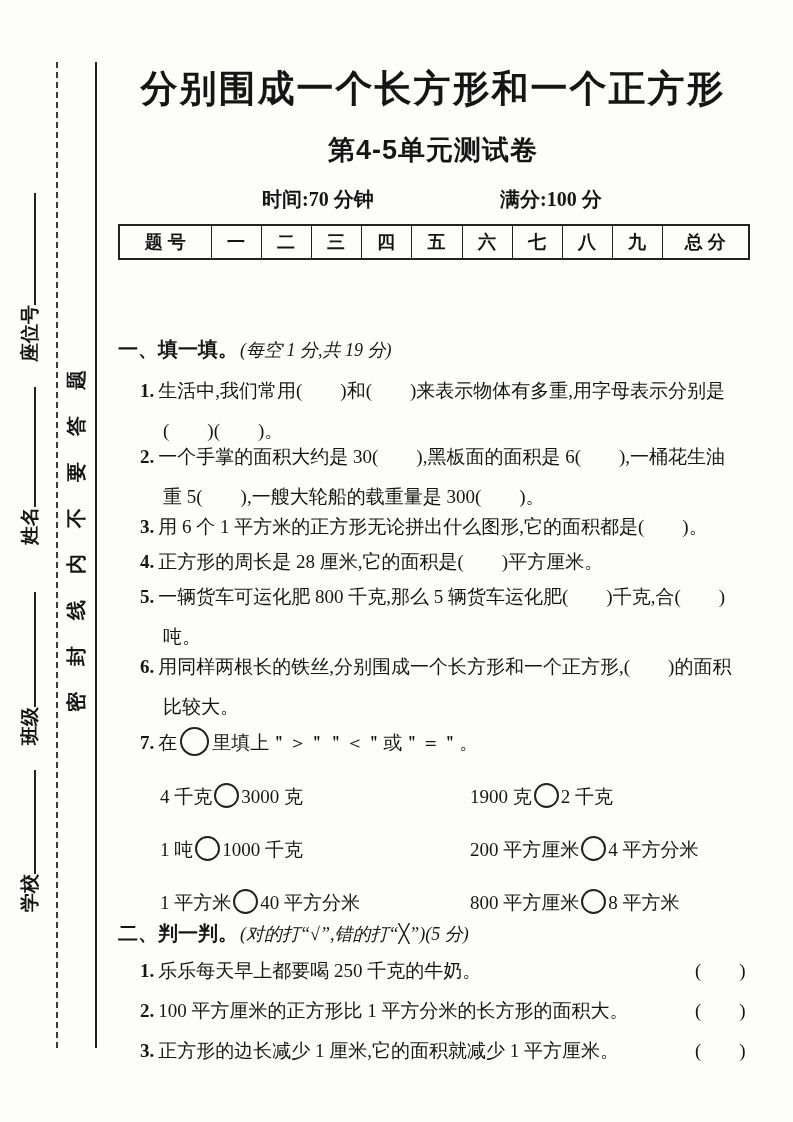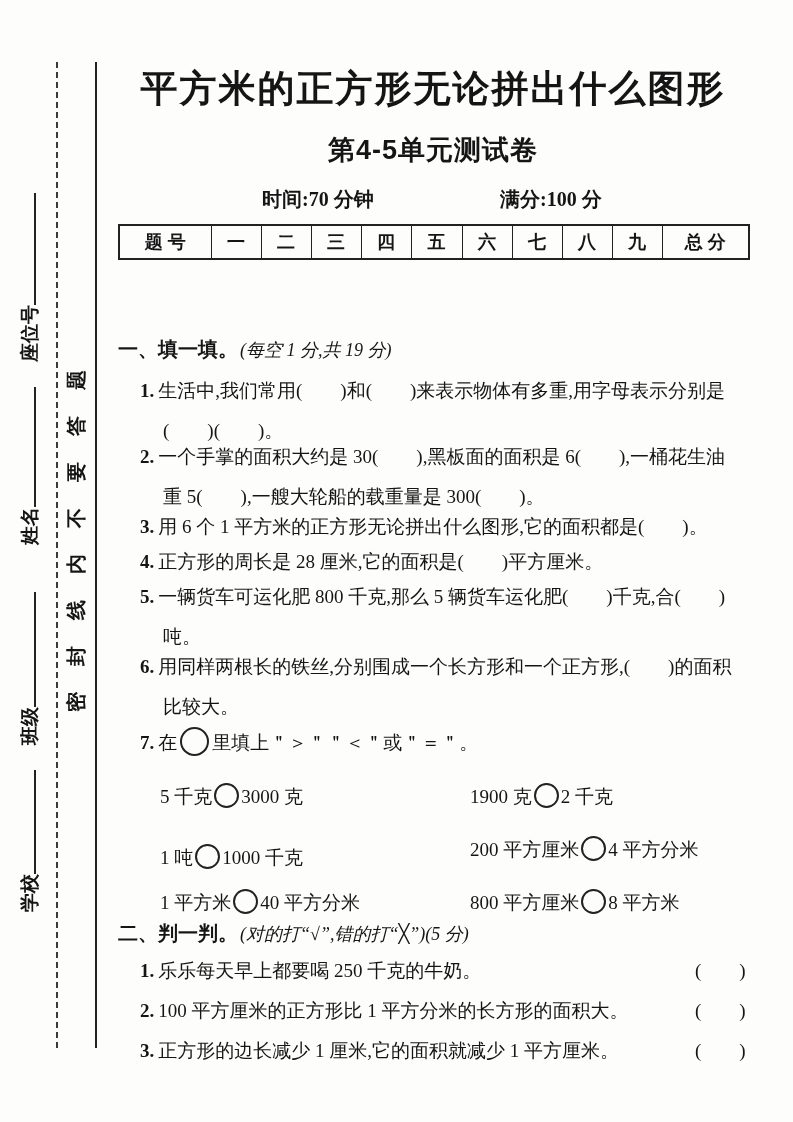--- a/index.html
+++ b/index.html
@@ -50,21 +50,21 @@
 <div class="rot vfield" style="top:745px;width:158px;">
   <span>班级</span><span class="fill-line" style="width:115px;"></span>
 </div>
 <div class="rot vfield" style="top:545px;width:160px;">
   <span>姓名</span><span class="fill-line" style="width:120px;"></span>
 </div>
 <div class="rot vfield" style="top:362px;width:172px;">
   <span>座位号</span><span class="fill-line" style="width:112px;"></span>
 </div>
 
-<div class="title">平方米的正方形无论拼出什么图形</div>
+<div class="title">分别围成一个长方形和一个正方形</div>
 <div class="subtitle">第4-5单元测试卷</div>
 <span class="meta" style="left:262px;top:186px;">时间:70 分钟</span>
 <span class="meta" style="left:500px;top:186px;">满分:100 分</span>
 
 <table class="score">
   <colgroup>
     <col style="width:92px;">
       <col style="width:50px;">
       <col style="width:50px;">
       <col style="width:50px;">
@@ -131,27 +131,27 @@
 </div>
 <div class="line" style="left:163px;top:694px;text-align:right;">
   <span>比较大。</span>
 </div>
 
 <div class="line" style="left:140px;top:727px;">
   <span class="num">7.</span><span>在</span><span class="circle big"></span><span>里填上＂＞＂＂＜＂或＂＝＂。</span>
 </div>
 
 <div class="line" style="left:160px;top:783px;">
-  <span>5 千克</span><span class="circle"></span><span>3000 克</span>
+  <span>4 千克</span><span class="circle"></span><span>3000 克</span>
 </div>
 <div class="line" style="left:470px;top:783px;">
   <span>1900 克</span><span class="circle"></span><span>2 千克</span>
 </div>
 
-<div class="line" style="left:160px;top:836px;margin-top:8px;">
+<div class="line" style="left:160px;top:836px;">
   <span>1 吨</span><span class="circle"></span><span>1000 千克</span>
 </div>
 <div class="line" style="left:470px;top:836px;">
   <span>200 平方厘米</span><span class="circle"></span><span>4 平方分米</span>
 </div>
 
 <div class="line" style="left:160px;top:889px;">
   <span>1 平方米</span><span class="circle"></span><span>40 平方分米</span>
 </div>
 <div class="line" style="left:470px;top:889px;">

